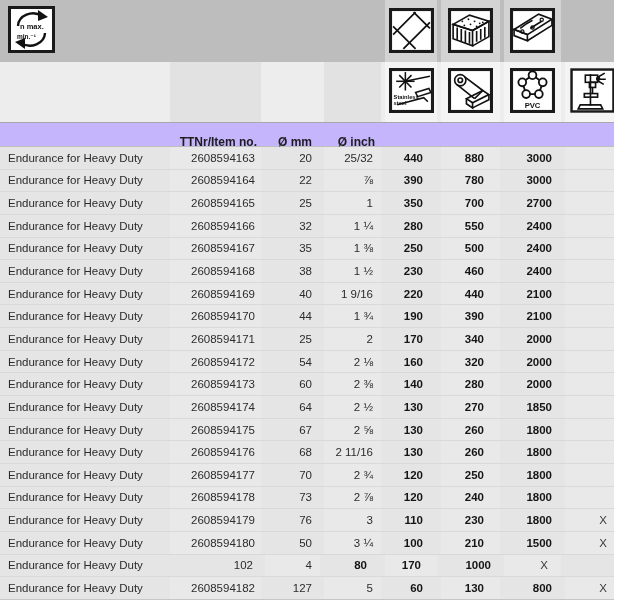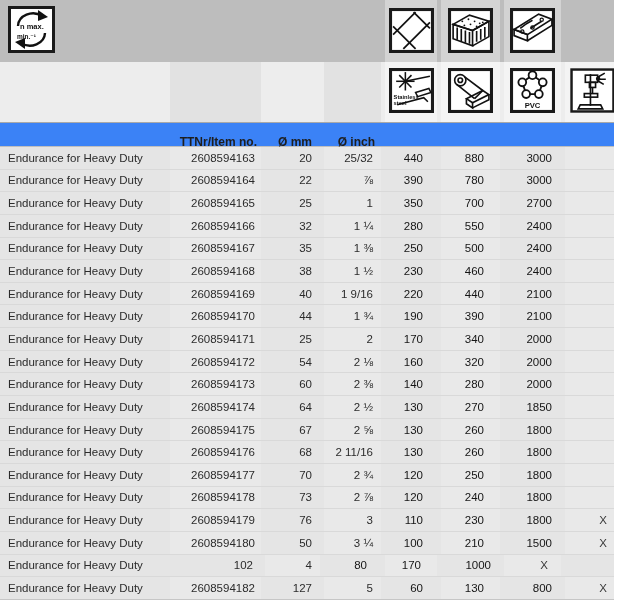--- a/index.html
+++ b/index.html
@@ -18,21 +18,21 @@
   .s-col6{left:441px;width:59px;}
   .s-col7{left:504px;width:57px;}
   .s-col8{left:565px;width:55px;}
   .s-ttnr{left:170px;width:91px;}
   .s-inch{left:324px;width:57px;}
 
   .picto{position:absolute;}
 
   
   #thead{position:absolute;top:122px;left:0;width:622px;height:25px;box-sizing:border-box;
-         background:#3b82f6;border-top:1px solid #a9a9a9;border-bottom:1px solid #bfbfbf;
+         background:#c4b5fd;border-top:1px solid #a9a9a9;border-bottom:1px solid #bfbfbf;
          display:grid;grid-template-columns:168px 95px 59px 61px 56px 63px 61px 59px;}
   #thead .hcell{display:flex;align-items:center;justify-content:flex-end;
                 font-size:12px;font-weight:bold;color:#1e1e1e;box-sizing:border-box;}
   #thead .h-ttnr{padding-right:6px;}
   #thead .h-mm{padding-right:10px;}
   #thead .h-inch{padding-right:8px;}
   #thead .h-min{padding-right:8px;margin-top:24px;}
 
   
   #tbody{position:absolute;top:147px;left:0;width:622px;}
@@ -40,21 +40,21 @@
        height:22.65px;box-sizing:border-box;background:#e5e5e5;border-bottom:1px solid #d9d9d9;}
   .row:last-child{border-bottom:1px solid #c6c6c6;}
   .cell{display:flex;align-items:center;box-sizing:border-box;
         font-size:11.5px;color:#2b2b2b;white-space:nowrap;overflow:hidden;}
   .shaded{background:#e9e9e9;background-clip:padding-box;
           border-left:2px solid transparent;border-right:2px solid transparent;}
   .c-name{justify-content:flex-start;padding-left:8px;}
   .c-ttnr{justify-content:flex-end;padding-right:6px;}
   .c-mm{justify-content:flex-end;padding-right:10px;}
   .c-inch{justify-content:flex-end;padding-right:8px;}
-  .c-min{justify-content:flex-end;font-weight:normal;color:#151515;}
+  .c-min{justify-content:flex-end;font-weight:bold;color:#151515;}
   .c-min1,.c-min2{padding-right:16px;}
   .c-min3{padding-right:11px;}
   .c-extra{justify-content:flex-end;padding-right:13px;color:#3a3a3a;}
 
   
   .picto text{font-family:"Liberation Sans","DejaVu Sans",sans-serif;fill:#111;}
 </style>
 </head>
 <body>
 

